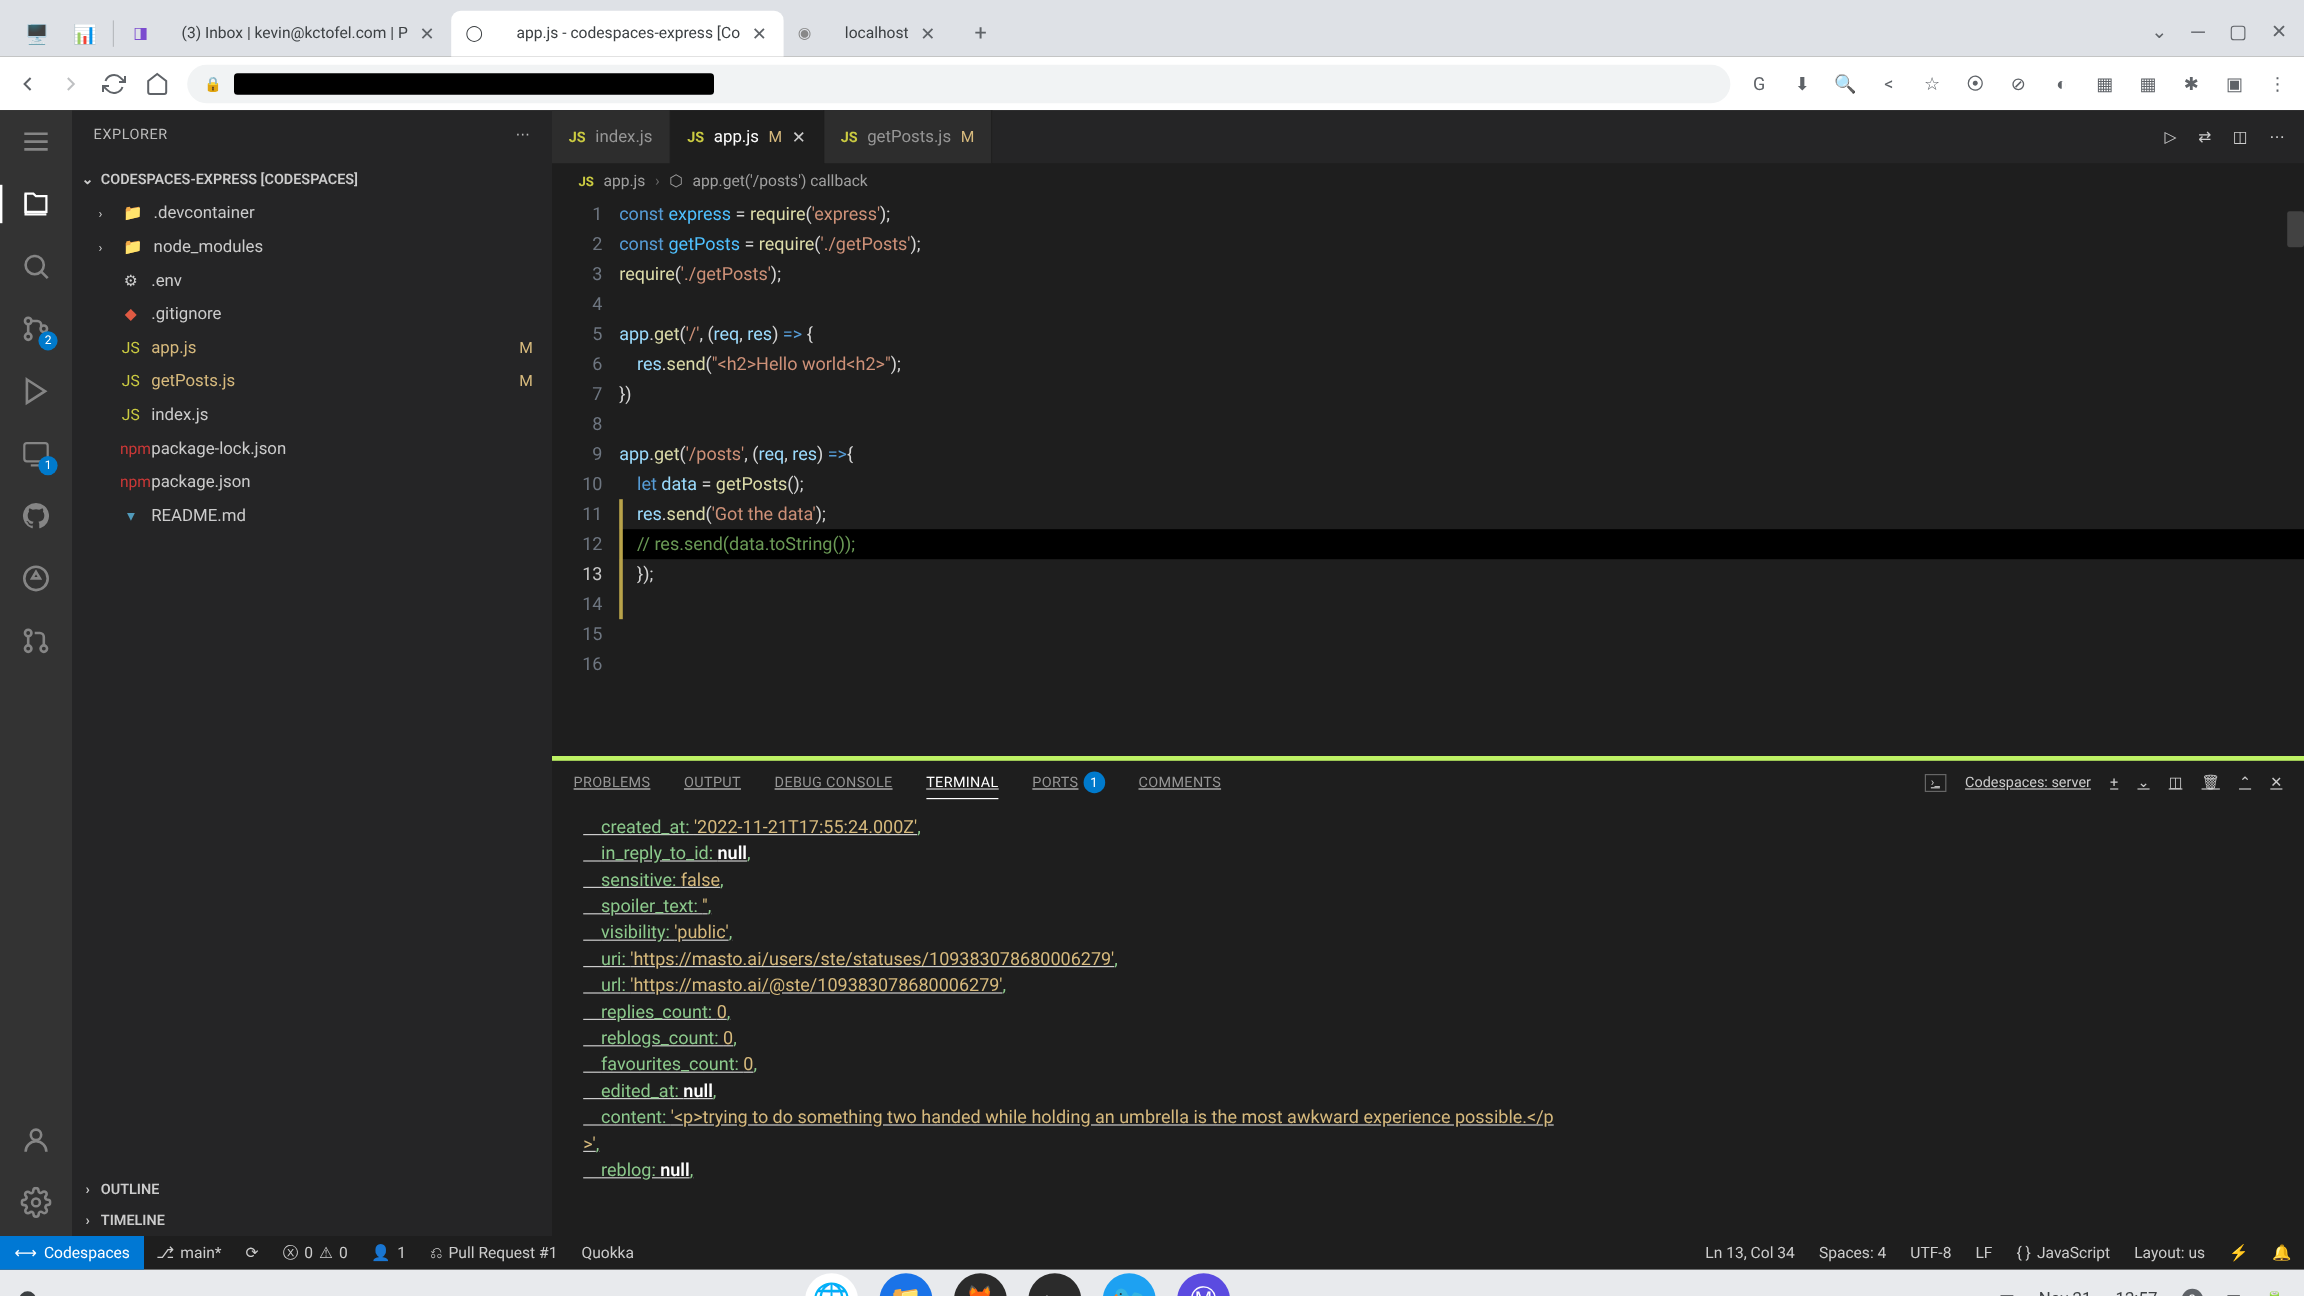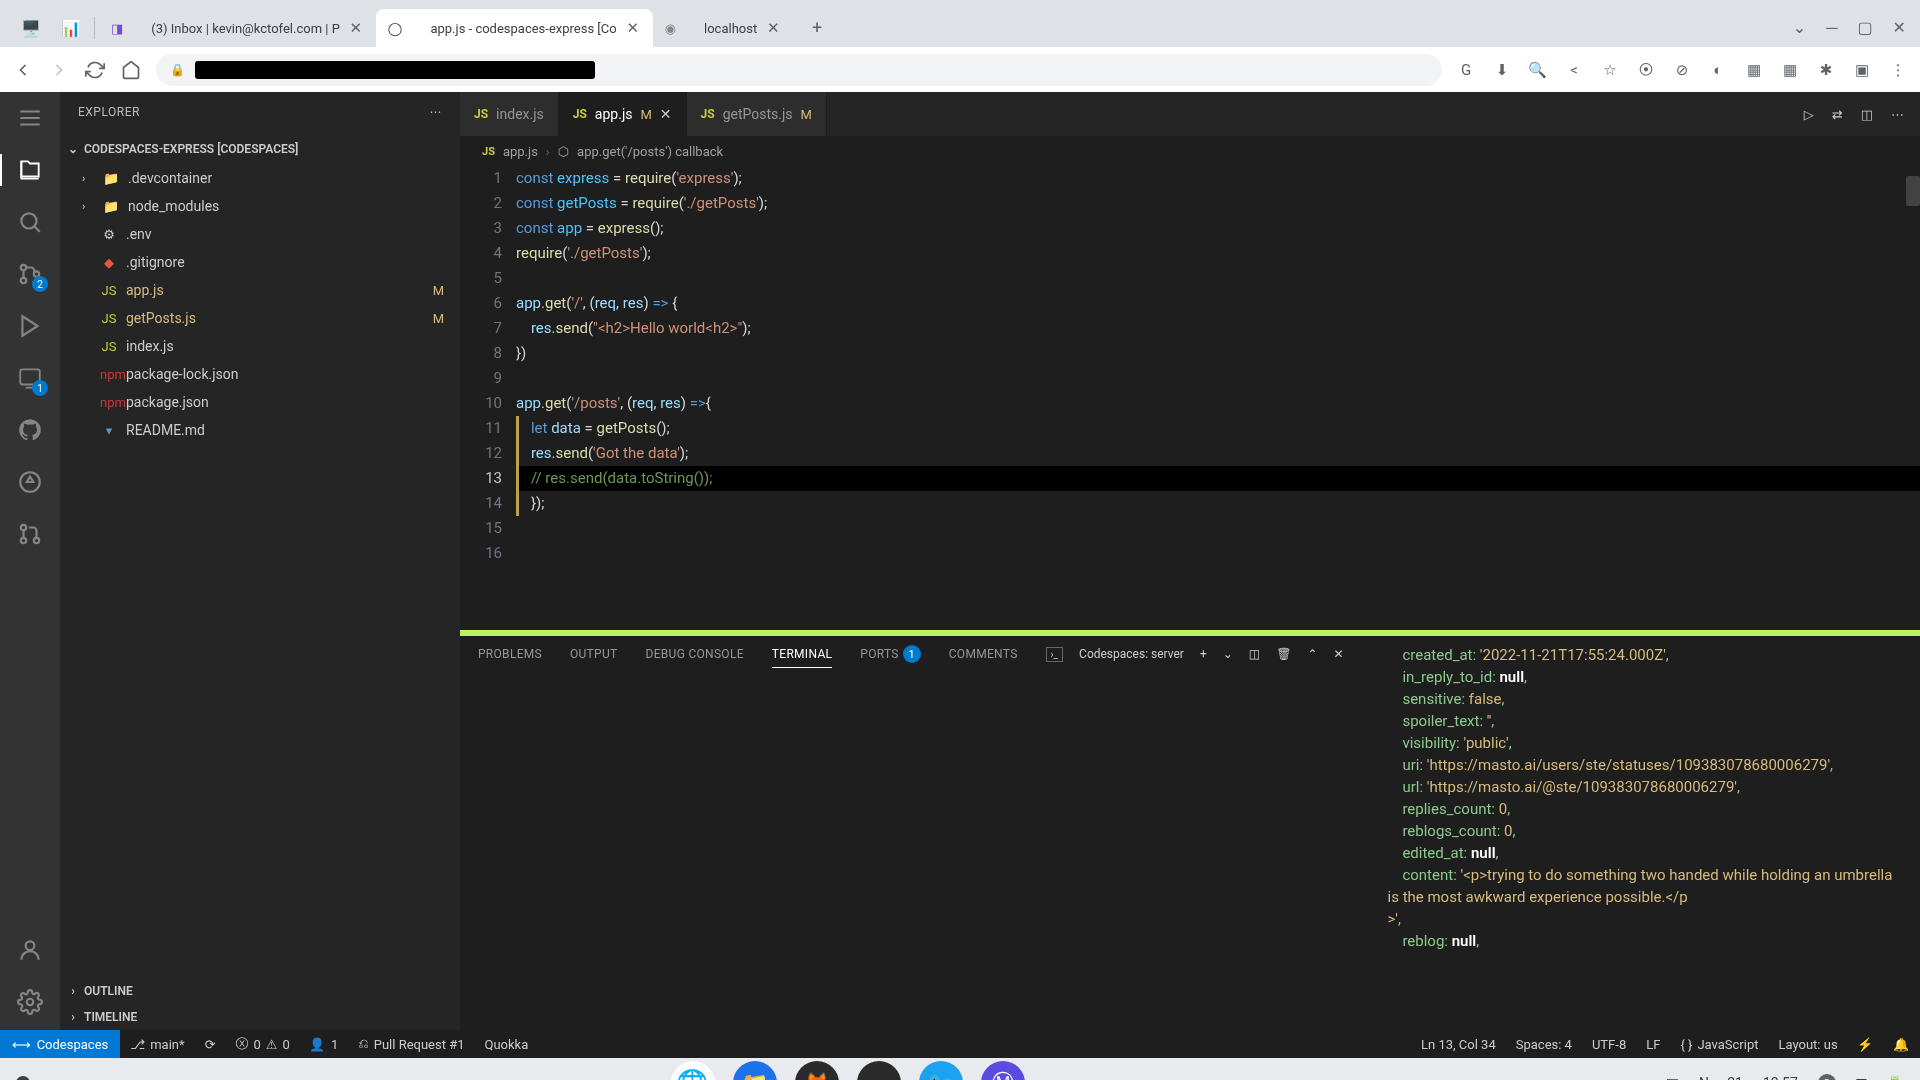--- a/index.html
+++ b/index.html
@@ -73,21 +73,21 @@
 .cl { height:25px; white-space:pre; }
 .cl.curline { background:#000000; }
 .gutter-bar { position:absolute; left:56px; width:3px; background:#b9a34a; }
 .tok-k { color:#569cd6; } .tok-fn { color:#dcdcaa; }
 .tok-s { color:#ce9178; } .tok-v { color:#9cdcfe; } .tok-c { color:#6a9955; }
 .tok-p { color:#d4d4d4; } .tok-n { color:#4fc1ff; }
 
 .minimap { position:absolute; right:0; top:0; width:18px; bottom:0; }
 .minimap .mm { position:absolute; right:0; width:14px; height:30px; background:#424242; border-radius:2px; }
 
-.panel { height:400px; border-top:6px solid #bef264; display:flex; flex-direction:row; }
+.panel { height:400px; border-top:4px solid #bef264; display:flex; flex-direction:column;text-decoration:underline; }
 .panel-tabs { height:36px; display:flex; align-items:center; gap:28px; padding:0 18px; font-size:12px; color:#969696; }
 .panel-tabs .pt { cursor:pointer; letter-spacing:0.3px; }
 .panel-tabs .pt.active { color:#fff; border-bottom:1px solid #fff; padding-bottom:6px; margin-bottom:-6px; }
 .panel-tabs .pbadge { background:#007acc; color:#fff; width:18px; height:18px; border-radius:9px; display:inline-flex; align-items:center; justify-content:center; font-size:11px; margin-left:4px; }
 .panel-tabs .right { margin-left:auto; display:flex; align-items:center; gap:16px; color:#ccc; }
 .panel-tabs .right .tlabel { font-size:12px; }
 .terminal { flex:1; padding:8px 26px; font-family:"SF Mono", Consolas, Monaco, monospace; font-size:15px; line-height:22px; overflow:hidden; }
 .terminal .to { white-space:pre-wrap; }
 .tg { color:#8cc98c; } .ty { color:#d7ba7d; } .tw { color:#ffffff; font-weight:600; }
 .tn { color:#d7ba7d; }
@@ -376,21 +376,20 @@
           <div class="gl">12</div>
           <div class="gl cur">13</div>
           <div class="gl">14</div>
           <div class="gl">15</div>
           <div class="gl">16</div>
         </div>
       <div class="gutter-bar" style="top:250px; height:100px;"></div>
       <div class="code-lines" id="code-lines">
           <div class="cl"><span class="tok-k">const</span> <span class="tok-n">express</span> <span class="tok-p">=</span> <span class="tok-fn">require</span><span class="tok-p">(</span><span class="tok-s">'express'</span><span class="tok-p">);</span></div>
           <div class="cl"><span class="tok-k">const</span> <span class="tok-n">getPosts</span> <span class="tok-p">=</span> <span class="tok-fn">require</span><span class="tok-p">(</span><span class="tok-s">'./getPosts'</span><span class="tok-p">);</span></div>
-          <div class="cl"><span class="tok-k">const</span> <span class="tok-n">app</span> <span class="tok-p">=</span> <span class="tok-fn">express</span><span class="tok-p">();</span></div>
           <div class="cl"><span class="tok-fn">require</span><span class="tok-p">(</span><span class="tok-s">'./getPosts'</span><span class="tok-p">);</span></div>
           <div class="cl"></div>
           <div class="cl"><span class="tok-v">app</span><span class="tok-p">.</span><span class="tok-fn">get</span><span class="tok-p">(</span><span class="tok-s">'/'</span><span class="tok-p">, (</span><span class="tok-v">req</span><span class="tok-p">, </span><span class="tok-v">res</span><span class="tok-p">) </span><span class="tok-k">=&gt;</span><span class="tok-p"> {</span></div>
           <div class="cl">    <span class="tok-v">res</span><span class="tok-p">.</span><span class="tok-fn">send</span><span class="tok-p">(</span><span class="tok-s">"&lt;h2&gt;Hello world&lt;h2&gt;"</span><span class="tok-p">);</span></div>
           <div class="cl"><span class="tok-p">})</span></div>
           <div class="cl"></div>
           <div class="cl"><span class="tok-v">app</span><span class="tok-p">.</span><span class="tok-fn">get</span><span class="tok-p">(</span><span class="tok-s">'/posts'</span><span class="tok-p">, (</span><span class="tok-v">req</span><span class="tok-p">, </span><span class="tok-v">res</span><span class="tok-p">) </span><span class="tok-k">=&gt;</span><span class="tok-p">{</span></div>
           <div class="cl">    <span class="tok-k">let</span> <span class="tok-v">data</span> <span class="tok-p">=</span> <span class="tok-fn">getPosts</span><span class="tok-p">();</span></div>
           <div class="cl">    <span class="tok-v">res</span><span class="tok-p">.</span><span class="tok-fn">send</span><span class="tok-p">(</span><span class="tok-s">'Got the data'</span><span class="tok-p">);</span></div>
           <div class="cl curline">    <span class="tok-c">// res.send(data.toString());</span></div>
@@ -425,20 +424,21 @@
       <div class="terminal tg" id="terminal-out">
           <div class="to">    created_at: <span class="ty">'2022-11-21T17:55:24.000Z'</span>,</div>
           <div class="to">    in_reply_to_id: <span class="tw">null</span>,</div>
           <div class="to">    sensitive: <span class="ty">false</span>,</div>
           <div class="to">    spoiler_text: <span class="ty">''</span>,</div>
           <div class="to">    visibility: <span class="ty">'public'</span>,</div>
           <div class="to">    uri: <span class="ty">'https://masto.ai/users/ste/statuses/109383078680006279'</span>,</div>
           <div class="to">    url: <span class="ty">'https://masto.ai/@ste/109383078680006279'</span>,</div>
           <div class="to">    replies_count: <span class="tn">0</span>,</div>
           <div class="to">    reblogs_count: <span class="tn">0</span>,</div>
+          <div class="to">    favourites_count: <span class="tn">0</span>,</div>
           <div class="to">    edited_at: <span class="tw">null</span>,</div>
           <div class="to">    content: <span class="ty">'&lt;p&gt;trying to do something two handed while holding an umbrella is the most awkward experience possible.&lt;/p</span></div>
           <div class="to"><span class="ty">&gt;'</span>,</div>
           <div class="to">    reblog: <span class="tw">null</span>,</div>
         </div>
     </div>
   </div>
 </div>
 
 <div class="status-bar">

